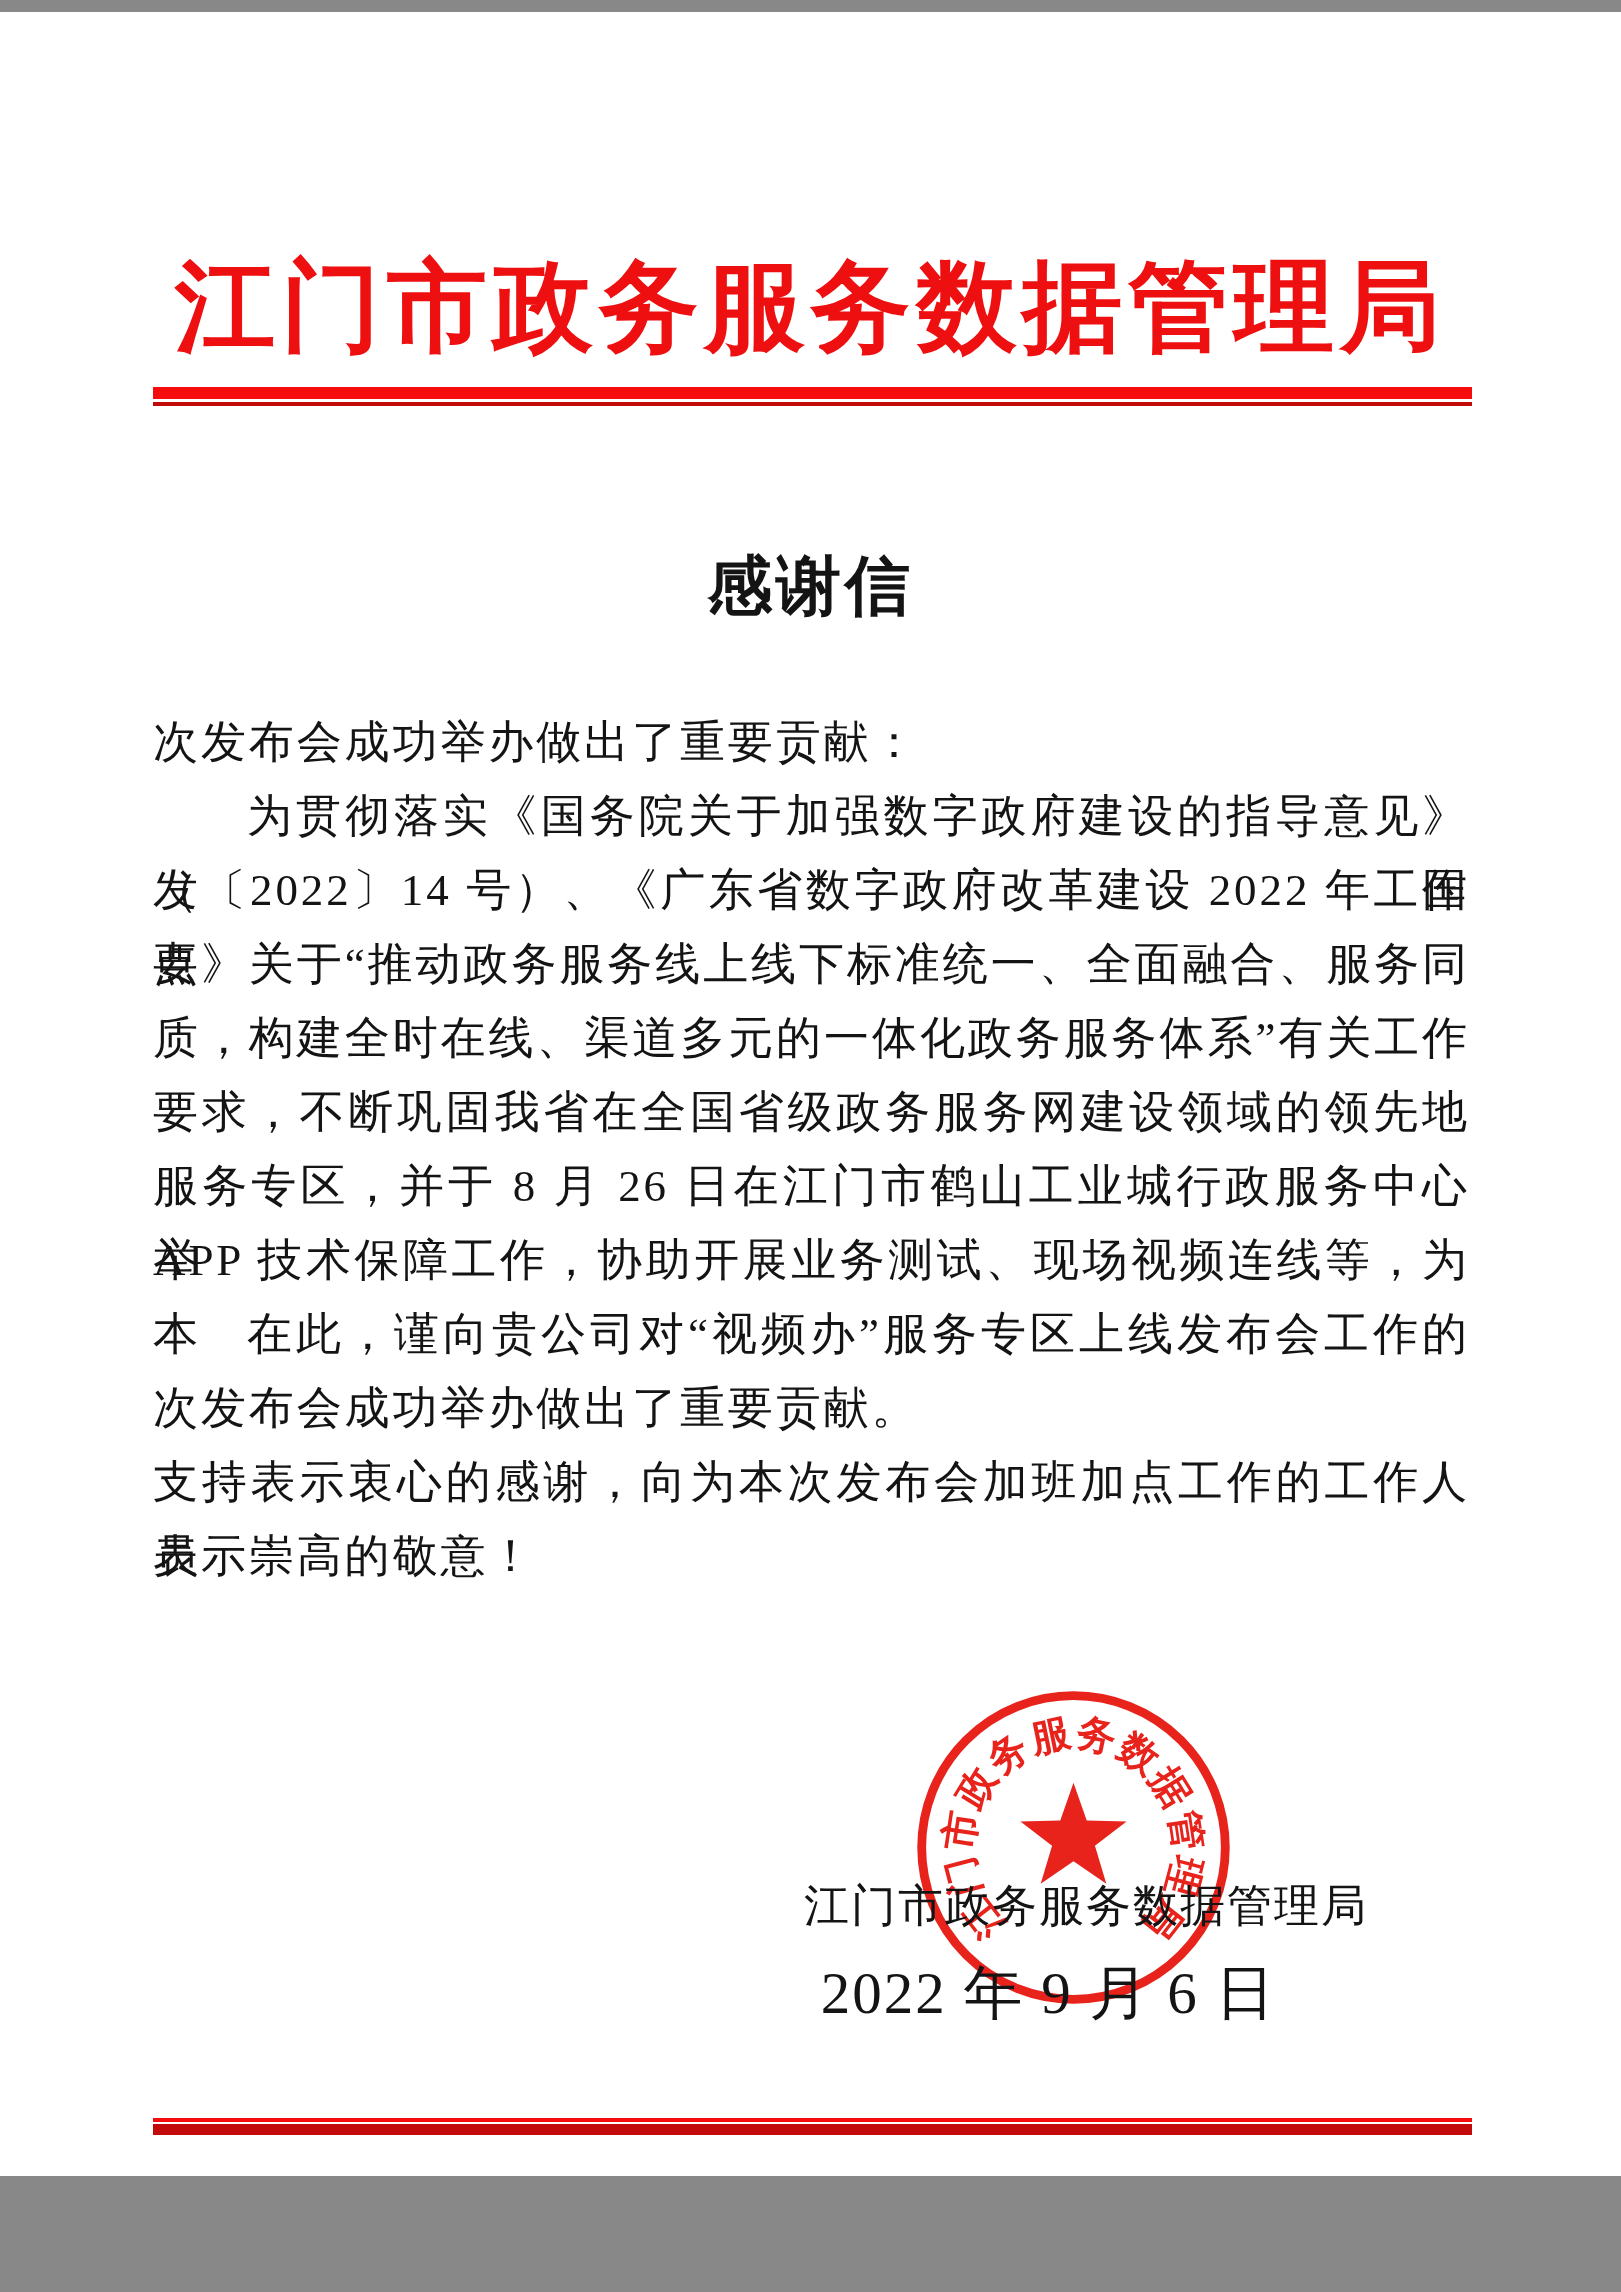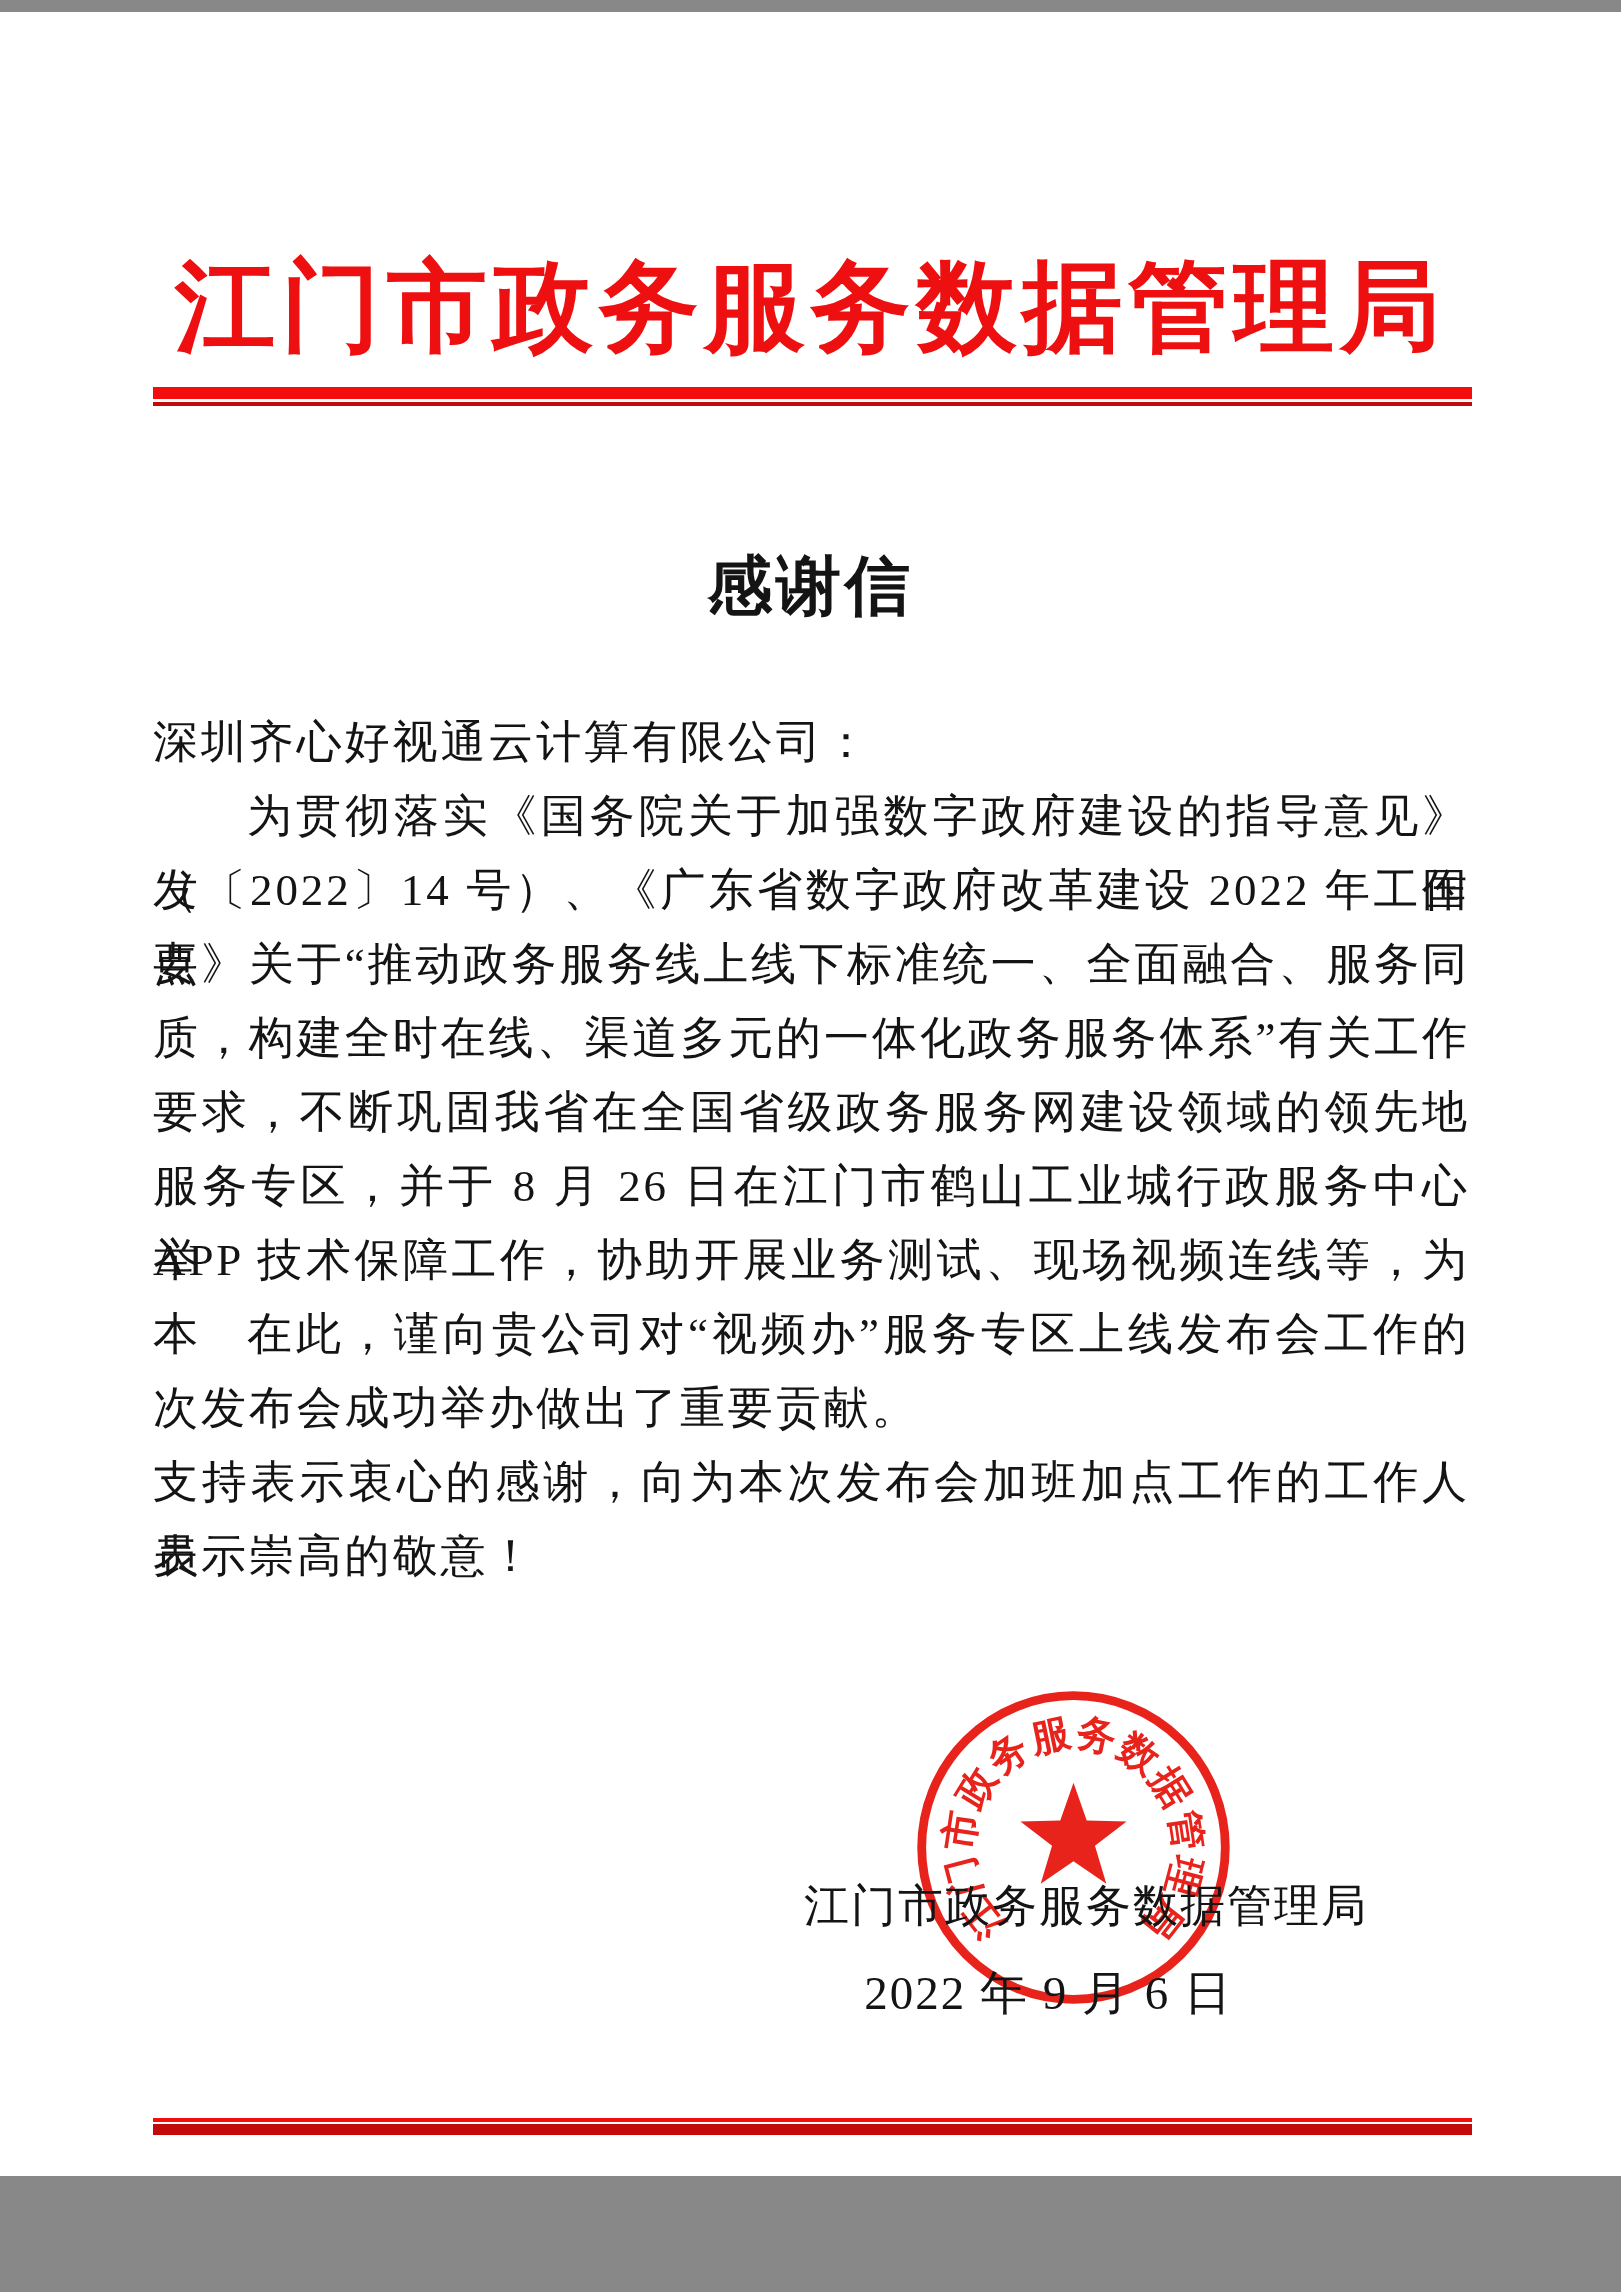--- a/index.html
+++ b/index.html
@@ -74,21 +74,21 @@
   }
   .signature{
     position:absolute;top:1860px;left:804px;width:549px;
     font-size:45px;letter-spacing:2px;
     line-height:69px;
     text-align:center;white-space:nowrap;
     z-index:3;
   }
   .date-line{
     position:absolute;top:1947px;left:774px;width:549px;
-    font-size:47px;letter-spacing:2px;
+    font-size:59px;letter-spacing:2px;
     line-height:69px;
     text-align:center;white-space:nowrap;
     z-index:3;
   }
 </style>
 </head>
 <body>
 
 <div class="page">
 
@@ -96,21 +96,21 @@
 
   <div class="rule rule-top">
     <div class="bar thick"></div>
     <div class="bar gap"></div>
     <div class="bar thin"></div>
   </div>
 
   <div class="letter-title">感谢信</div>
 
   <div class="letter-body">
-      <div class="body-line">深圳齐心好视通云计算有限公司：</div>
+      <div class="body-line">次发布会成功举办做出了重要贡献：</div>
       <div class="body-line indent fill">为贯彻落实《国务院关于加强数字政府建设的指导意见》（国</div>
       <div class="body-line fill">发〔2022〕14 号）、《广东省数字政府改革建设 2022 年工作要</div>
       <div class="body-line fill">点》关于“推动政务服务线上线下标准统一、全面融合、服务同</div>
       <div class="body-line fill">质，构建全时在线、渠道多元的一体化政务服务体系”有关工作</div>
       <div class="body-line fill">要求，不断巩固我省在全国省级政务服务网建设领域的领先地</div>
       <div class="body-line fill">服务专区，并于 8 月 26 日在江门市鹤山工业城行政服务中心举</div>
       <div class="body-line fill">APP 技术保障工作，协助开展业务测试、现场视频连线等，为本</div>
       <div class="body-line indent fill">在此，谨向贵公司对“视频办”服务专区上线发布会工作的</div>
       <div class="body-line">次发布会成功举办做出了重要贡献。</div>
       <div class="body-line fill">支持表示衷心的感谢，向为本次发布会加班加点工作的工作人员</div>

